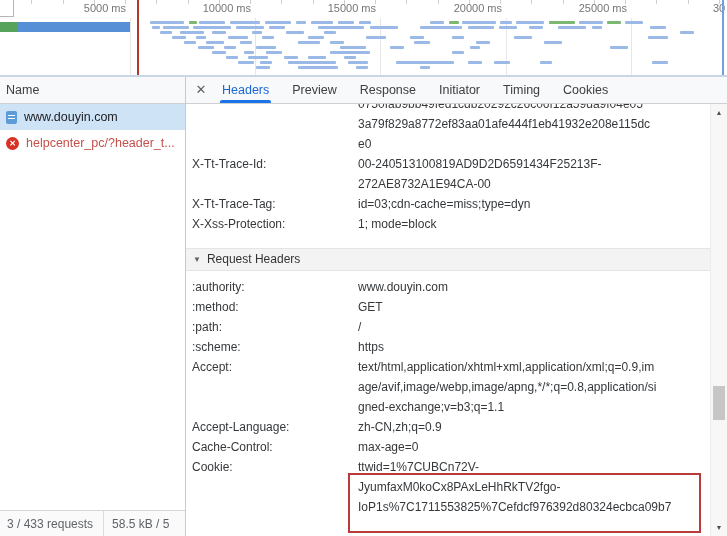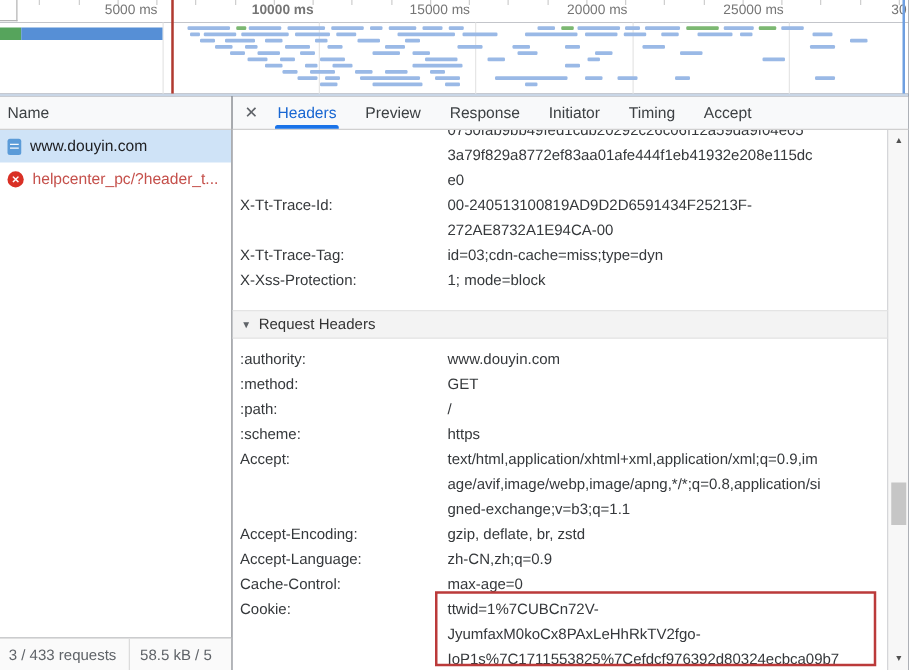--- a/index.html
+++ b/index.html
@@ -94,21 +94,21 @@
       <div class="tick" style="left: 468.75px;"></div>
       <div class="tick" style="left: 500px;"></div>
       <div class="tick" style="left: 531.25px;"></div>
       <div class="tick" style="left: 562.5px;"></div>
       <div class="tick" style="left: 593.75px;"></div>
       <div class="tick" style="left: 625px;"></div>
       <div class="tick" style="left: 656.25px;"></div>
       <div class="tick" style="left: 687.5px;"></div>
       <div class="tick" style="left: 718.75px;"></div>
       <div class="rlabel" style="left: 30px;">5000 ms</div>
-      <div class="rlabel" style="left: 155px; font-weight: bold;">10000 ms</div>
+      <div class="rlabel" style="left: 155px;">10000 ms</div>
       <div class="rlabel" style="left: 280px;">15000 ms</div>
       <div class="rlabel" style="left: 406px;">20000 ms</div>
       <div class="rlabel" style="left: 531px;">25000 ms</div>
       <div class="rlabel" style="left: 713px; text-align: left;">30</div>
     </div>
 
   <div class="overview" id="overview">
       <div class="gridline" style="left: 130px;"></div>
       <div class="gridline" style="left: 255px;"></div>
       <div class="gridline" style="left: 380px;"></div>
@@ -209,21 +209,21 @@
   <div class="overview-border"></div>
 
   <div class="name-header">Name</div>
   <div class="tabbar" id="tabbar">
     <div class="close-btn">✕</div>
   <div class="tab active"><span>Headers</span><div class="tab-underline"></div></div>
       <div class="tab"><span>Preview</span></div>
       <div class="tab"><span>Response</span></div>
       <div class="tab"><span>Initiator</span></div>
       <div class="tab"><span>Timing</span></div>
-      <div class="tab"><span>Accept</span></div>
+      <div class="tab"><span>Cookies</span></div>
     </div>
 
   <div class="req-list" id="reqlist">
       <div class="req-row selected">
         <div class="doc-icon">
           <div class="doc-line" style="top: 4px;"></div>
           <div class="doc-line" style="top: 7px;"></div>
         </div>
         <span>www.douyin.com</span>
       </div>
@@ -296,26 +296,20 @@
         </div>
         <div class="hrow">
           <div class="hname">Accept:</div>
           <div class="hval">
             <div class="vline">text/html,application/xhtml+xml,application/xml;q=0.9,im</div>
             <div class="vline">age/avif,image/webp,image/apng,*/*;q=0.8,application/si</div>
             <div class="vline">gned-exchange;v=b3;q=1.1</div>
           </div>
         </div>
         <div class="hrow">
-          <div class="hname">Accept-Encoding:</div>
-          <div class="hval">
-            <div class="vline">gzip, deflate, br, zstd</div>
-          </div>
-        </div>
-        <div class="hrow">
           <div class="hname">Accept-Language:</div>
           <div class="hval">
             <div class="vline">zh-CN,zh;q=0.9</div>
           </div>
         </div>
         <div class="hrow">
           <div class="hname">Cache-Control:</div>
           <div class="hval">
             <div class="vline">max-age=0</div>
           </div>

